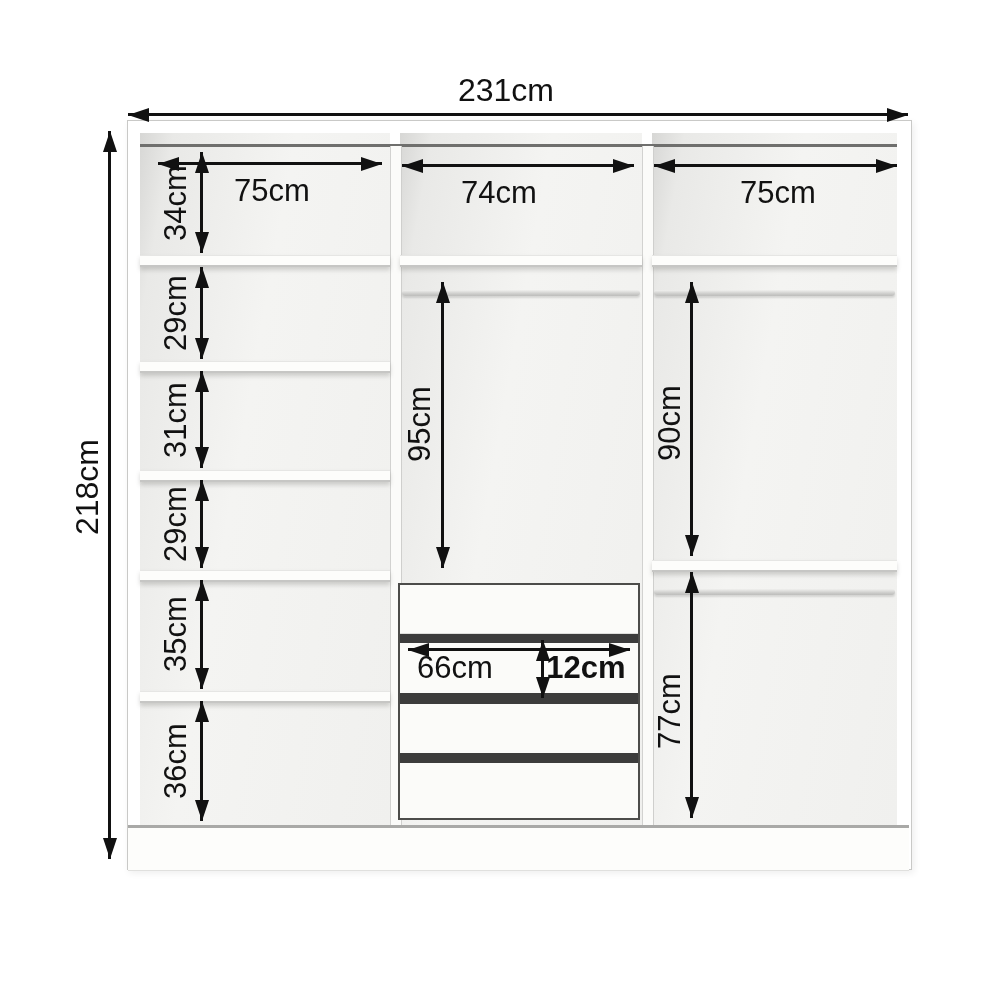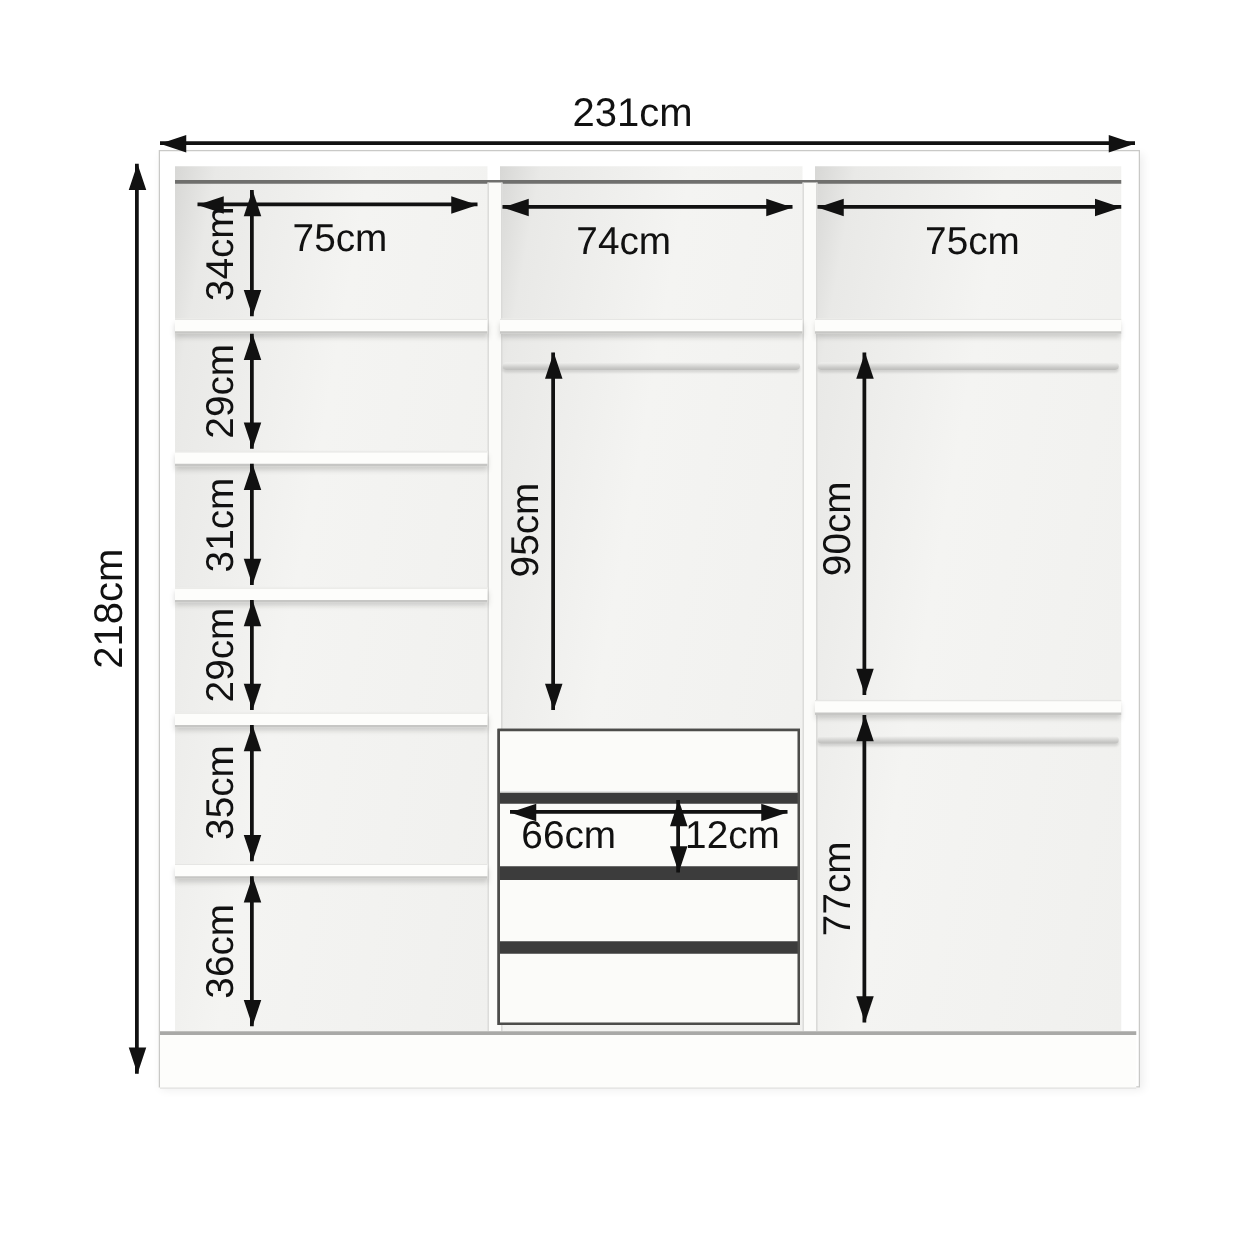--- a/index.html
+++ b/index.html
@@ -171,16 +171,16 @@
   <div class="v-arrow" style="left:690px; top:282px; height:274px;"></div>
   <div class="v-label" style="left:670px; top:423px;">90cm</div>
 
   <div class="v-arrow" style="left:690px; top:572px; height:246px;"></div>
   <div class="v-label" style="left:670px; top:711px;">77cm</div>
 
   <div class="h-arrow" style="left:408px; top:648px; width:222px;"></div>
   <div class="h-label" style="left:455px; top:668px;">66cm</div>
 
   <div class="v-arrow" style="left:541px; top:640px; height:58px;"></div>
-  <div class="h-label" style="left:586px; top:668px;">12cm</div>
+  <div class="h-label" style="left:586px; top:668px;font-weight:bold;">12cm</div>
 
 
 </div>
 
 </body></html>

